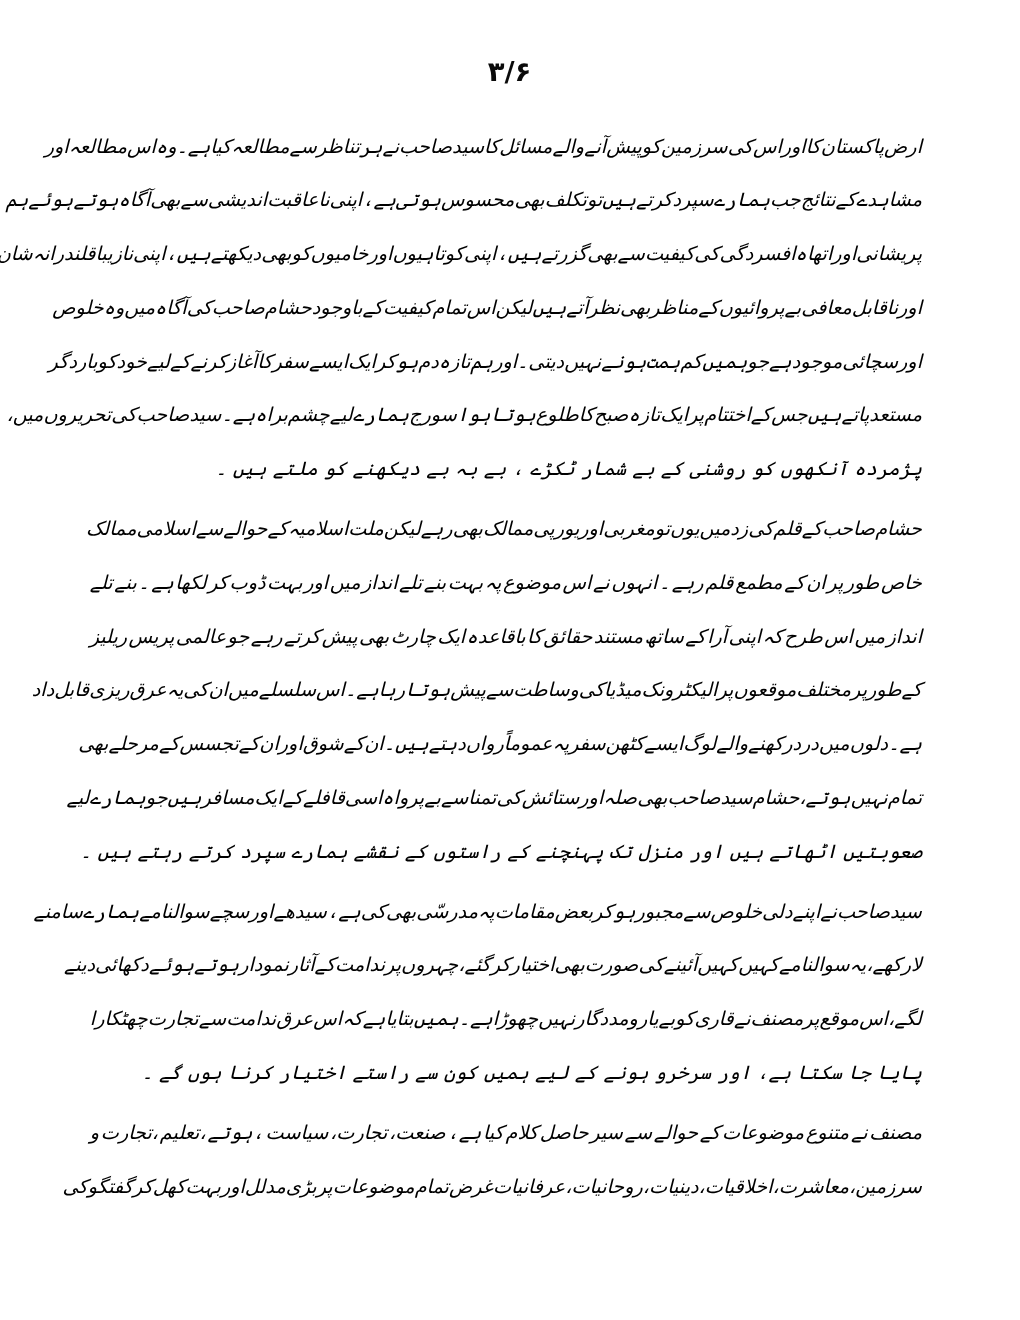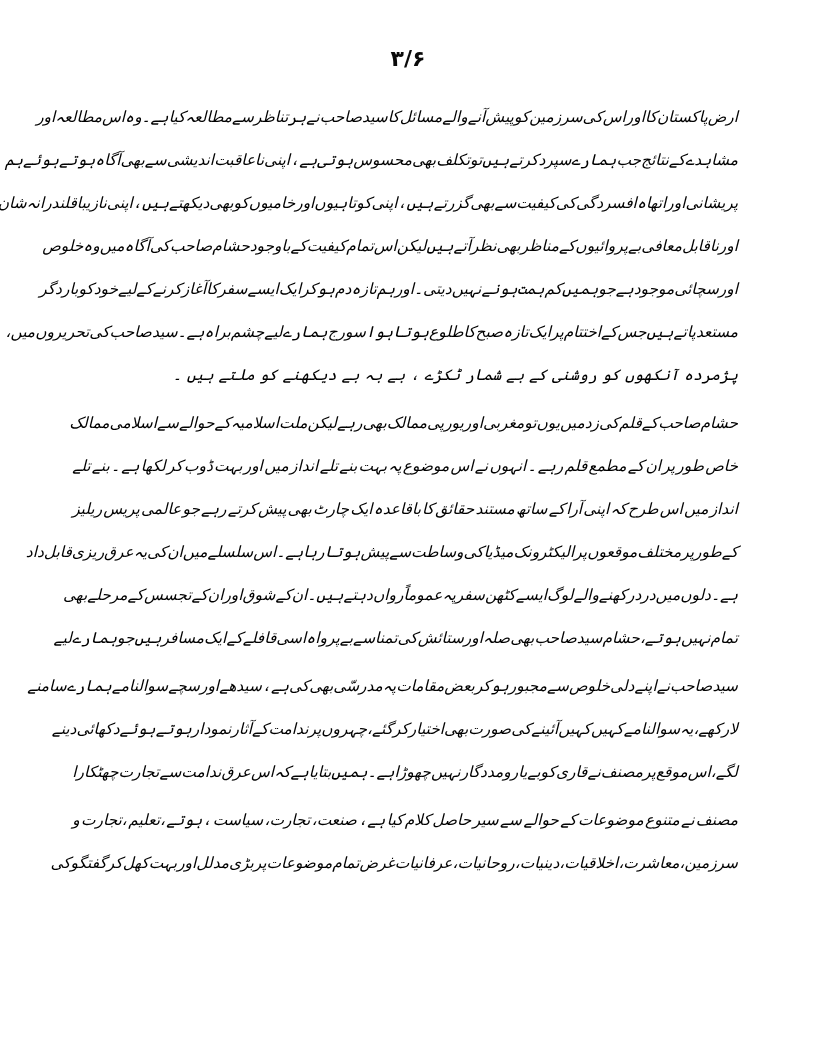--- a/index.html
+++ b/index.html
@@ -416,20 +416,21 @@
           <span>اسی</span>
           <span>قافلے</span>
           <span>کے</span>
           <span>ایک</span>
           <span>مسافر</span>
           <span>ہیں</span>
           <span>جو</span>
           <span>ہمارے</span>
           <span>لیے</span>
         </span>
+      <span class="line ind-left">صعوبتیں اٹھاتے ہیں اور منزل تک پہنچنے کے راستوں کے نقشے ہمارے سپرد کرتے رہتے ہیں ۔</span>
     </div>
 
     <div class="para">
       <span class="line j">
           <span>سید</span>
           <span>صاحب</span>
           <span>نے</span>
           <span>اپنے</span>
           <span>دلی</span>
           <span>خلوص</span>
@@ -496,20 +497,21 @@
           <span>بتایا</span>
           <span>ہے</span>
           <span>کہ</span>
           <span>اس</span>
           <span>عرق</span>
           <span>ندامت</span>
           <span>سے</span>
           <span>تجارت</span>
           <span>چھٹکارا</span>
         </span>
+      <span class="line ind-left">پایا جا سکتا ہے، اور سرخرو ہونے کے لیے ہمیں کون سے راستے اختیار کرنا ہوں گے ۔</span>
     </div>
 
     <div class="para">
       <span class="line j">
           <span>مصنف</span>
           <span>نے</span>
           <span>متنوع</span>
           <span>موضوعات</span>
           <span>کے</span>
           <span>حوالے</span>

